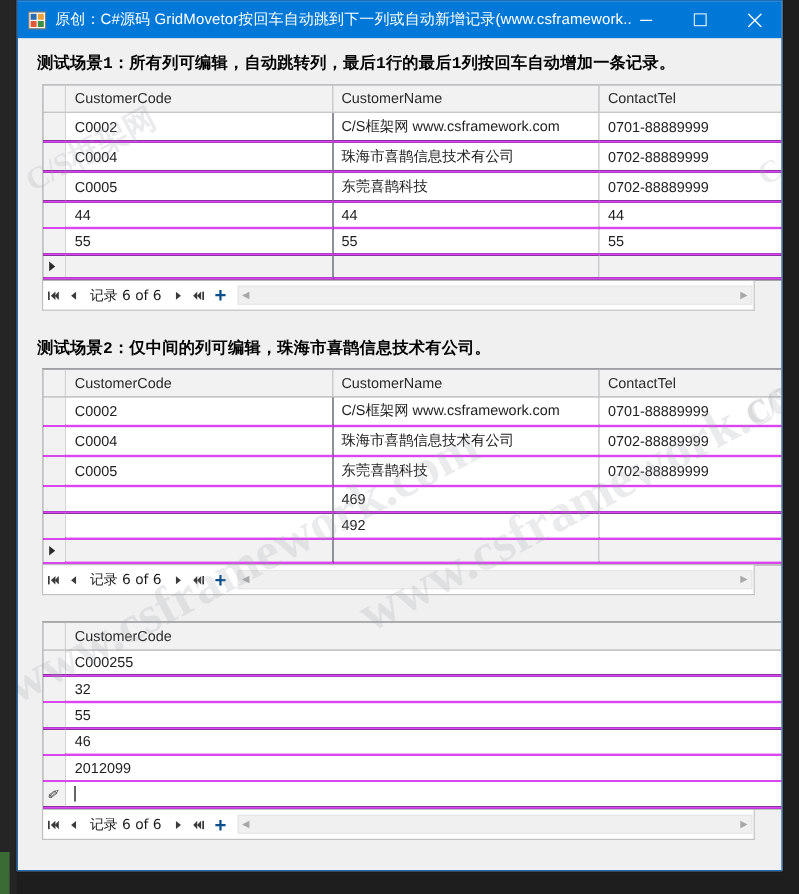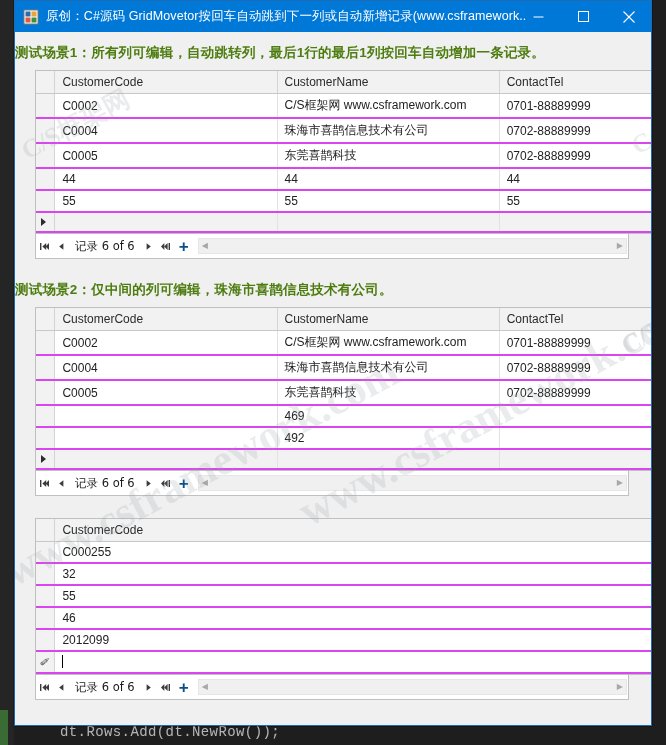--- a/index.html
+++ b/index.html
@@ -62,23 +62,23 @@
   }
   #wm1{left:-20px;top:520px;font-size:44px;}
   #wm2{left:275px;top:460px;font-size:44px;}
   #wm3{left:610px;top:100px;font-size:26px;}
   #wm4{left:600px;top:300px;font-size:26px;}
   #wm5{left:0px;top:105px;font-size:26px;}
 
   
   .section{position:relative;z-index:2;}
   .section-title{
-    color:#4d7c0f;font-weight:bold;font-size:13.5px;
-    font-family:Liberation Sans, sans-serif;
-    letter-spacing:.2px;
+    color:#000000;font-weight:bold;font-size:13.5px;
+    font-family:Liberation Mono, monospace;
+    padding-left:16px;letter-spacing:.2px;
   }
   .grid-wrap{
     margin-left:20px;width:660px;border:1px solid #c0c0c0;box-sizing:border-box;
     background:#0f172a;
   }
   table.grid{border-collapse:collapse;width:100%;table-layout:fixed;font-size:12px;}
   table.grid col.c-rowhdr{width:17px;}
   table.grid col.c-a{width:200px;}
   table.grid col.c-b{width:200px;}
   table.grid col.c-c{width:175px;}
@@ -145,21 +145,20 @@
     align-items:center;justify-content:space-between;position:relative;
   }
   .hs-arrow{font-size:8px;color:#a8a8a8;padding:0 3px;line-height:1;}
 </style>
 </head>
 <body>
 
 <div id="ide-bg">
   <div id="ide-left-strip"></div>
   <div id="ide-left-accent"></div>
-  <div id="ide-code">dt.Rows.Add(dt.NewRow());</div>
 </div>
 
 <div id="app-window">
 
   <div id="titlebar">
     <span id="title-icon">
       <svg width="16" height="16" viewBox="0 0 16 16">
         <rect x="1" y="1" width="14" height="14" fill="#ffffff" stroke="#7a7a7a" stroke-width="1"></rect>
         <rect x="2.5" y="2.5" width="5" height="5" fill="#2b6cb0"></rect>
         <rect x="8.5" y="2.5" width="5" height="5" fill="#e8a33d"></rect>

